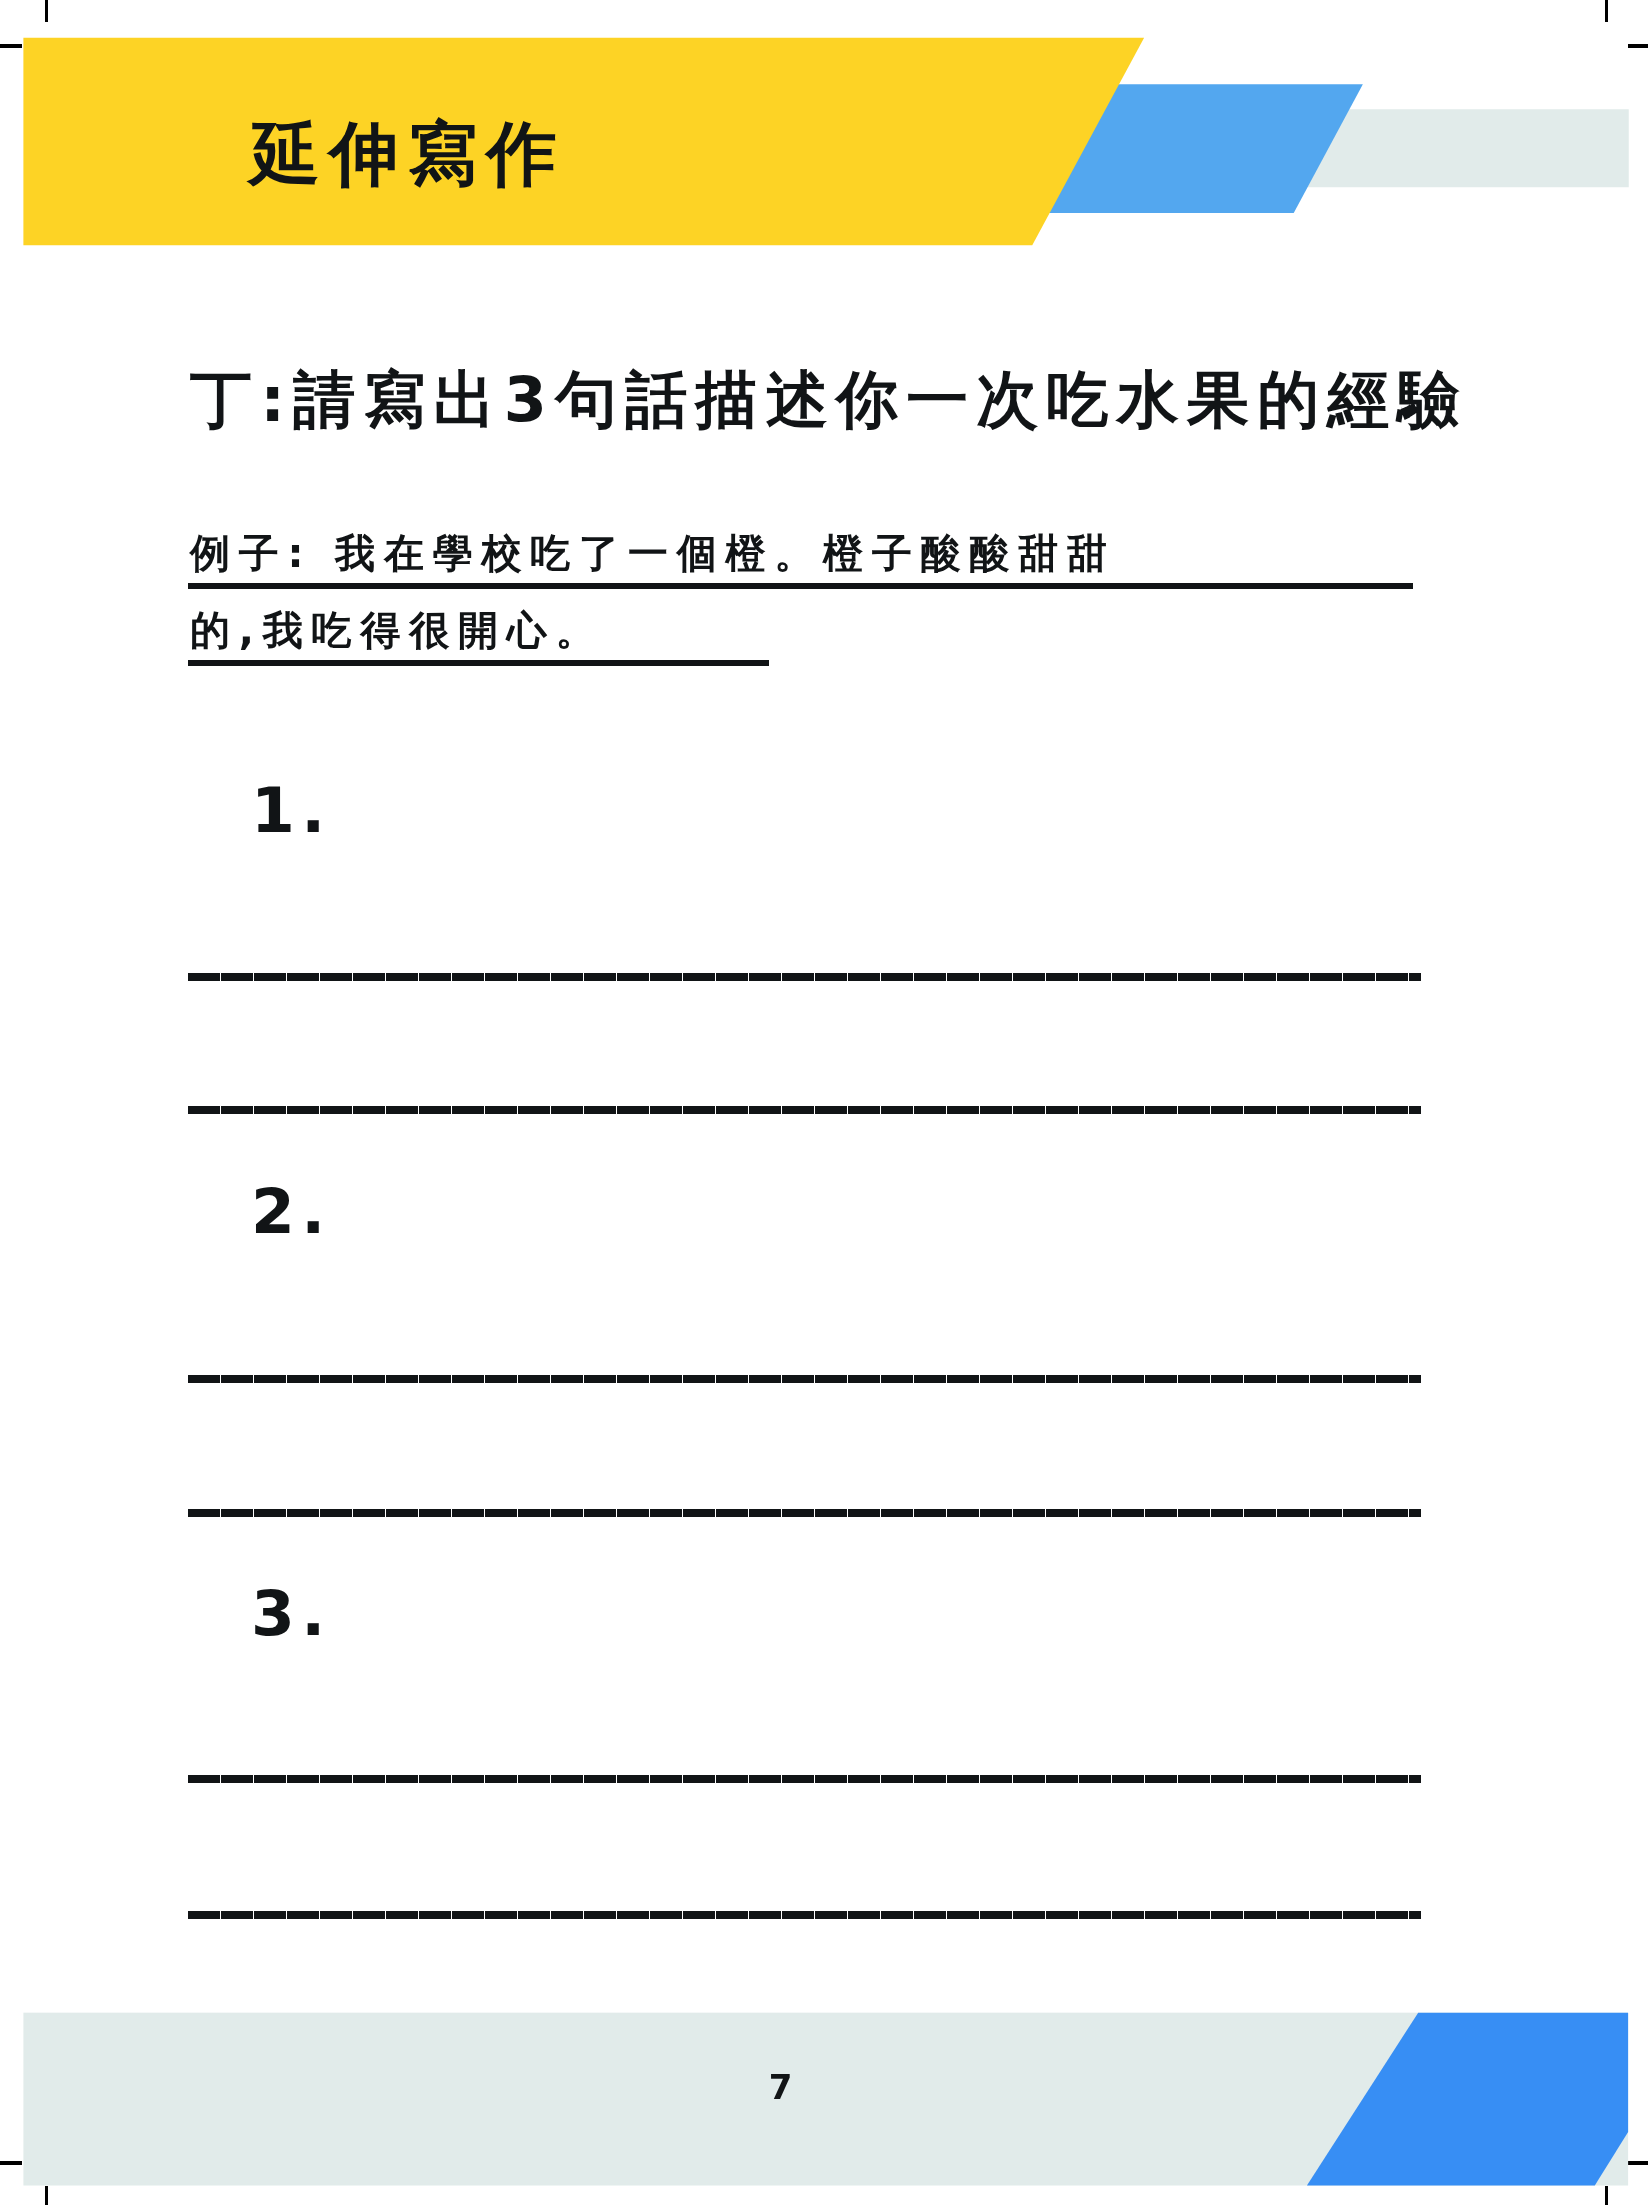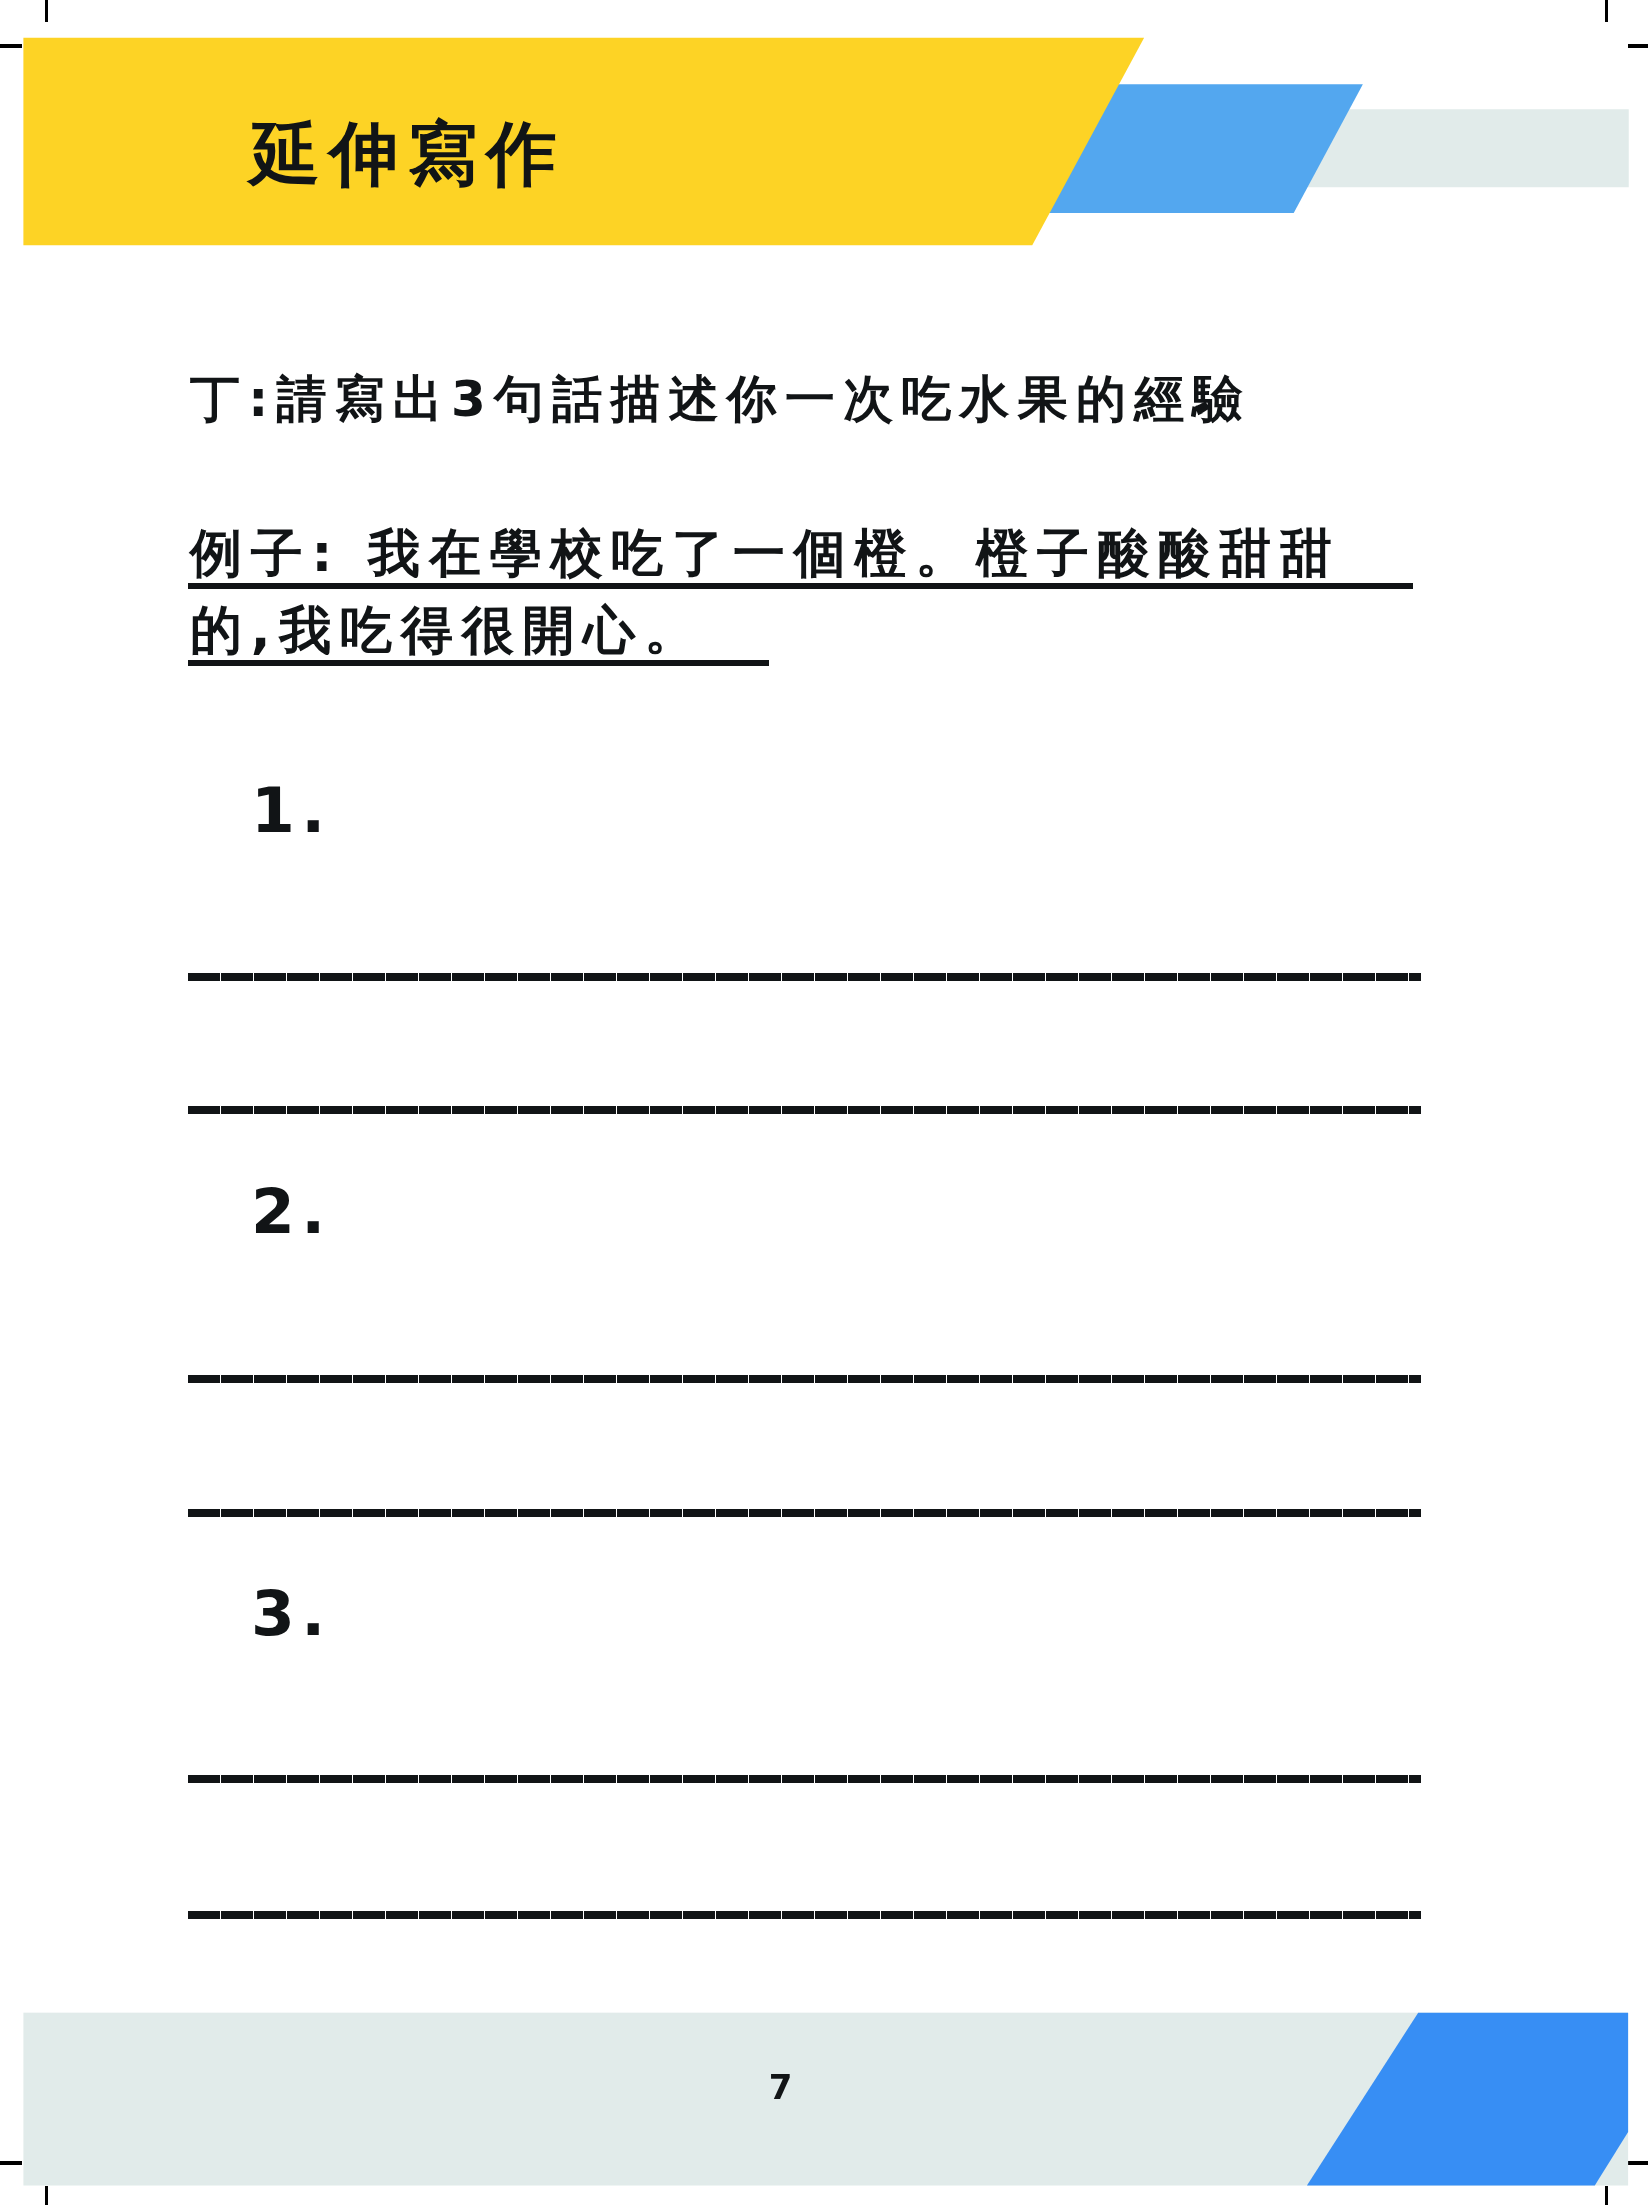--- a/index.html
+++ b/index.html
@@ -7,24 +7,24 @@
          font-family: "DejaVu Sans", "Liberation Sans", sans-serif; color: #111416; }
   
   .crop-v { position: absolute; width: 2.5px; height: 22px; background: #000; }
   .crop-h { position: absolute; width: 22px; height: 3.8px; background: #000; }
 
   
   .hdr-svg { position: absolute; left: 0; top: 0; }
   .title { position: absolute; left: 234px; top: 107px; font-size: 70px; font-weight: bold;
            letter-spacing: 8.8px; line-height: 94px; white-space: nowrap; color: #111416; margin-left: 16px; }
 
-  .instruction { position: absolute; left: 190px; top: 365px; font-size: 50px; font-weight: bold;
+  .instruction { position: absolute; left: 190px; top: 365px; font-size: 62px; font-weight: bold;
                  letter-spacing: 8.2px; line-height: 69px; white-space: nowrap; }
 
-  .example-line { position: absolute; left: 190px; font-size: 52px; font-weight: bold;
+  .example-line { position: absolute; left: 190px; font-size: 40px; font-weight: bold;
                   letter-spacing: 8.8px; line-height: 63px; white-space: nowrap; }
   .ex-underline { position: absolute; left: 188px; height: 5.7px; background: #111416; }
 
   .item-num { position: absolute; left: 251px; font-size: 63px; font-weight: bold;
               line-height: 69px; letter-spacing: 6.3px; }
   .dash-line { position: absolute; left: 188px; width: 1233px; height: 8.2px;
                background-image: repeating-linear-gradient(to right, #111416 0, #111416 32px, transparent 32px, transparent 33px); }
 
   .footer-svg { position: absolute; left: 0; top: 0; }
   .page-num { position: absolute; left: 768px; top: 2067px; font-size: 34px; font-weight: bold;

